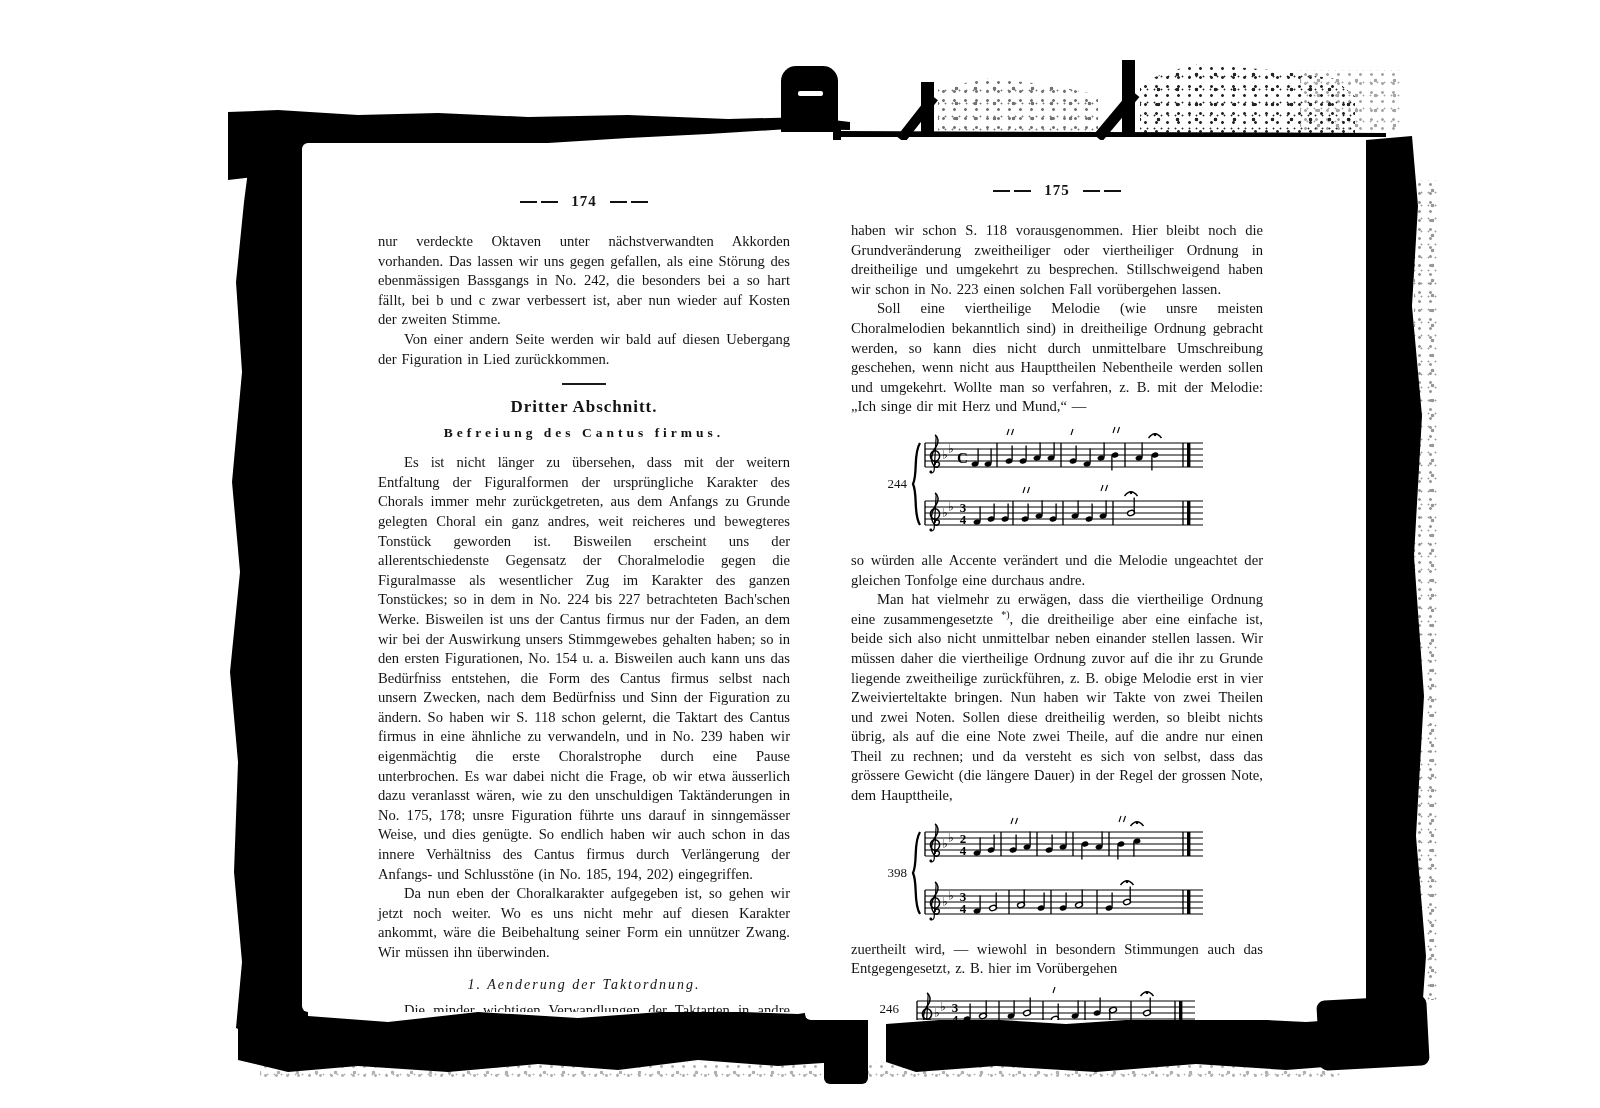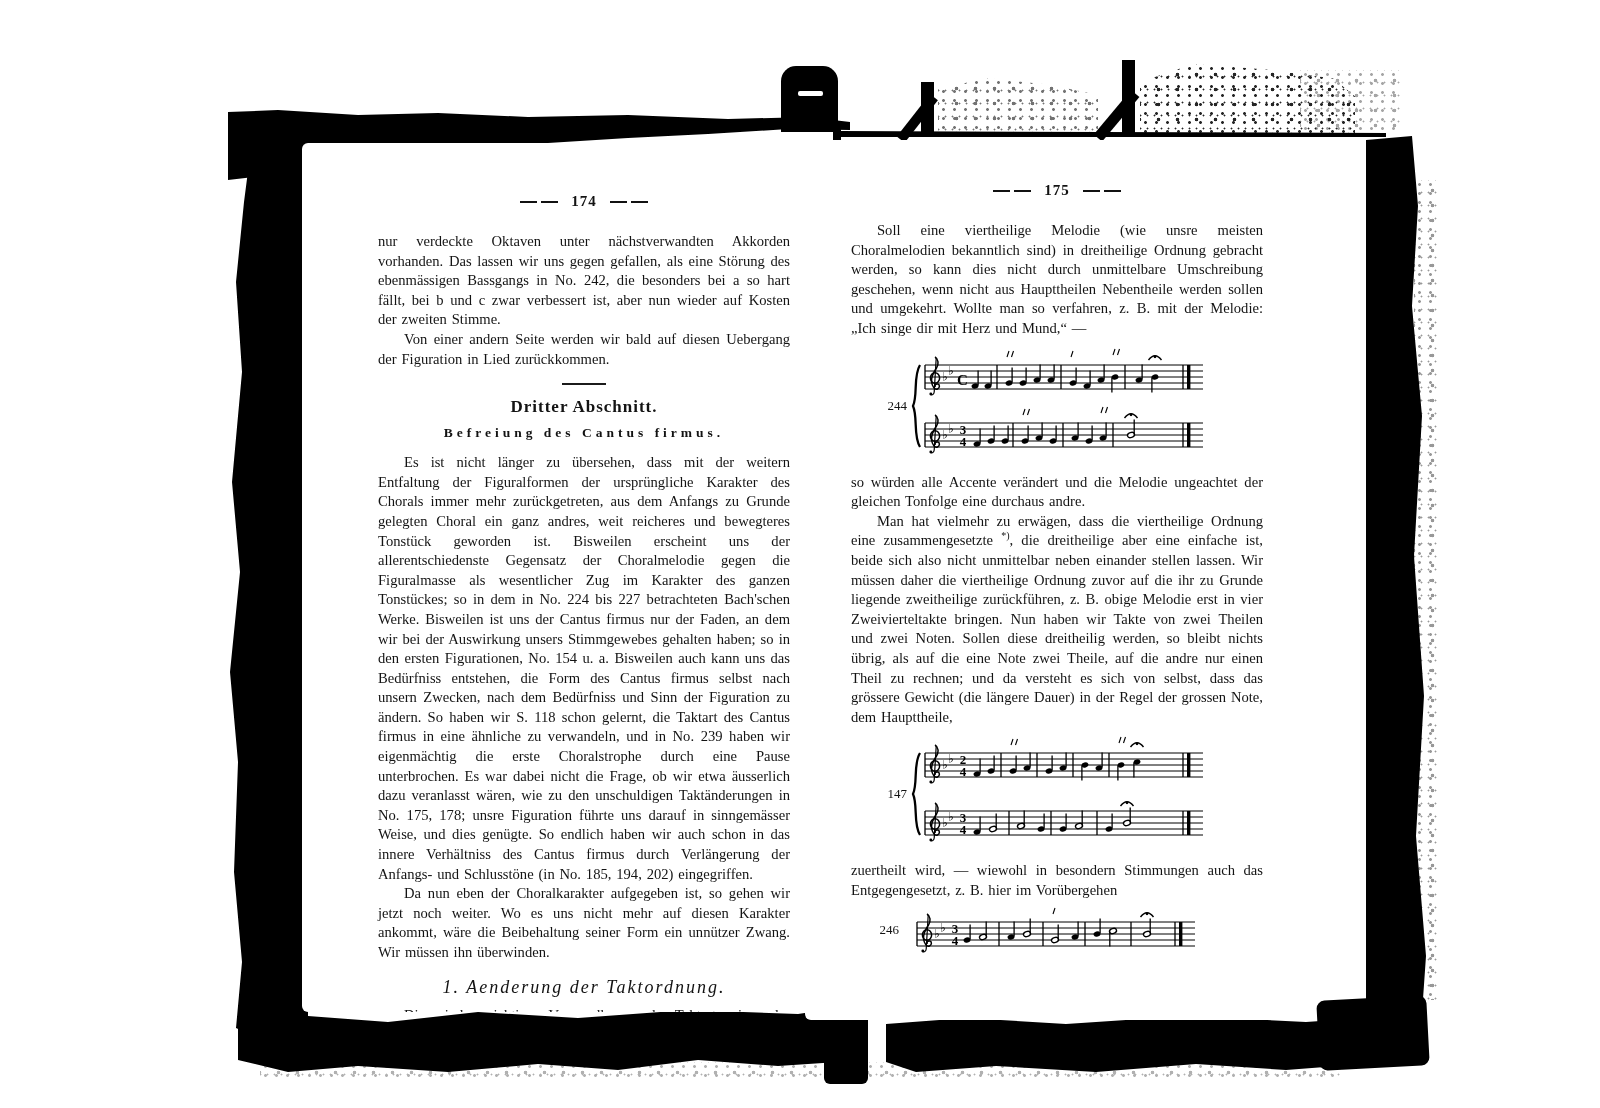--- a/index.html
+++ b/index.html
@@ -30,21 +30,21 @@
   .pageno .dash{width:38px;height:2px;
     background:linear-gradient(to right,#111 0 44%,transparent 44% 56%,#111 56% 100%);}
   p{margin:0;font-size:14.6px;line-height:19.6px;text-align:justify;
     text-indent:26px;word-spacing:1.2px;hyphens:auto;}
   p.noindent{text-indent:0;}
   .rule-center{width:44px;height:2px;background:#1b1b1b;margin:14px auto 12px auto;}
   h2.section{font-size:17px;font-weight:bold;text-align:center;
              letter-spacing:1px;margin:10px 0 8px 0;}
   h3.subsection{font-size:13.5px;font-weight:bold;text-align:center;
                 letter-spacing:4px;margin:0 0 12px 0;font-family:Liberation Serif, serif;}
-  h4.numbered{font-size:18px;font-style:italic;font-weight:normal;text-align:center;
+  h4.numbered{font-size:14px;font-style:italic;font-weight:normal;text-align:center;
               letter-spacing:2px;margin:14px 0 8px 0;}
   sup.fnmark{font-size:10px;line-height:0;}
   
   figure.music{display:flex;align-items:center;margin:6px 0 6px 26px;padding:0;}
   figure.music .exlabel{font-size:13px;width:30px;text-align:right;
                         flex:none;}
   svg.mx{display:block;flex:none;}
   .sl{stroke:#000;stroke-width:1;}
   .bl{stroke:#000;stroke-width:1.3;}
   .tsig{font-family:"Liberation Serif",serif;font-weight:bold;font-size:13px;
@@ -136,20 +136,21 @@
   </div>
 </div>
 
 <div class="page page-right">
   <div class="content">
     <div class="pageno">
       <span class="dash"></span>
       <span>175</span>
       <span class="dash"></span>
     </div>
+    <p class="noindent">haben wir schon S. 118 vorausgenommen. Hier bleibt noch die Grundveränderung zweitheiliger oder viertheiliger Ordnung in dreitheilige und umgekehrt zu besprechen. Stillschweigend haben wir schon in No. 223 einen solchen Fall vorübergehen lassen.</p>
     <p>Soll eine viertheilige Melodie (wie unsre meisten Choralmelodien bekanntlich sind) in dreitheilige Ordnung gebracht werden, so kann dies nicht durch unmittelbare Umschreibung geschehen, wenn nicht aus Haupttheilen Nebentheile werden sollen und umgekehrt. Wollte man so verfahren, z. B. mit der Melodie: „Ich singe dir mit Herz und Mund,“ —</p>
 
     <figure class="music">
       <span class="exlabel">244</span>
       <svg class="mx" width="300" height="122" viewBox="0 0 300 122">
         <use href="#brace" x="6" y="20"></use>
 
         <path class="sl" d="M18,20 H296 M18,26 H296 M18,32 H296 M18,38 H296 M18,44 H296"></path>
         <path class="bl" d="M18,20 V44"></path>
         <use href="#gc" x="22" y="20"></use>
@@ -203,21 +204,21 @@
           <use href="#ac2" x="194" y="68"></use>
         <path class="bl" d="M276,78 V102"></path>
           <rect x="280" y="78" width="3.4" height="24"></rect>
       </svg>
     </figure>
 
     <p class="noindent">so würden alle Accente verändert und die Melodie ungeachtet der gleichen Tonfolge eine durchaus andre.</p>
     <p><span>Man hat vielmehr zu erwägen, dass die viertheilige Ordnung eine zusammengesetzte </span><sup class="fnmark">*)</sup><span>, die dreitheilige aber eine einfache ist, beide sich also nicht unmittelbar neben einander stellen lassen. Wir müssen daher die viertheilige Ordnung zuvor auf die ihr zu Grunde liegende zweitheilige zurückführen, z. B. obige Melodie erst in vier Zweivierteltakte bringen. Nun haben wir Takte von zwei Theilen und zwei Noten. Sollen diese dreitheilig werden, so bleibt nichts übrig, als auf die eine Note zwei Theile, auf die andre nur einen Theil zu rechnen; und da versteht es sich von selbst, dass das grössere Gewicht (die längere Dauer) in der Regel der grossen Note, dem Haupttheile,</span></p>
 
     <figure class="music">
-      <span class="exlabel">147</span>
+      <span class="exlabel">398</span>
       <svg class="mx" width="300" height="122" viewBox="0 0 300 122">
         <use href="#brace" x="6" y="20"></use>
 
         <path class="sl" d="M18,20 H296 M18,26 H296 M18,32 H296 M18,38 H296 M18,44 H296"></path>
         <path class="bl" d="M18,20 V44"></path>
         <use href="#gc" x="22" y="20"></use>
         <text class="fl" x="35" y="36">♭</text>
         <text class="fl" x="41" y="30">♭</text>
         <text class="tsig" x="56" y="31">2</text>
         <text class="tsig" x="56" y="43">4</text>

